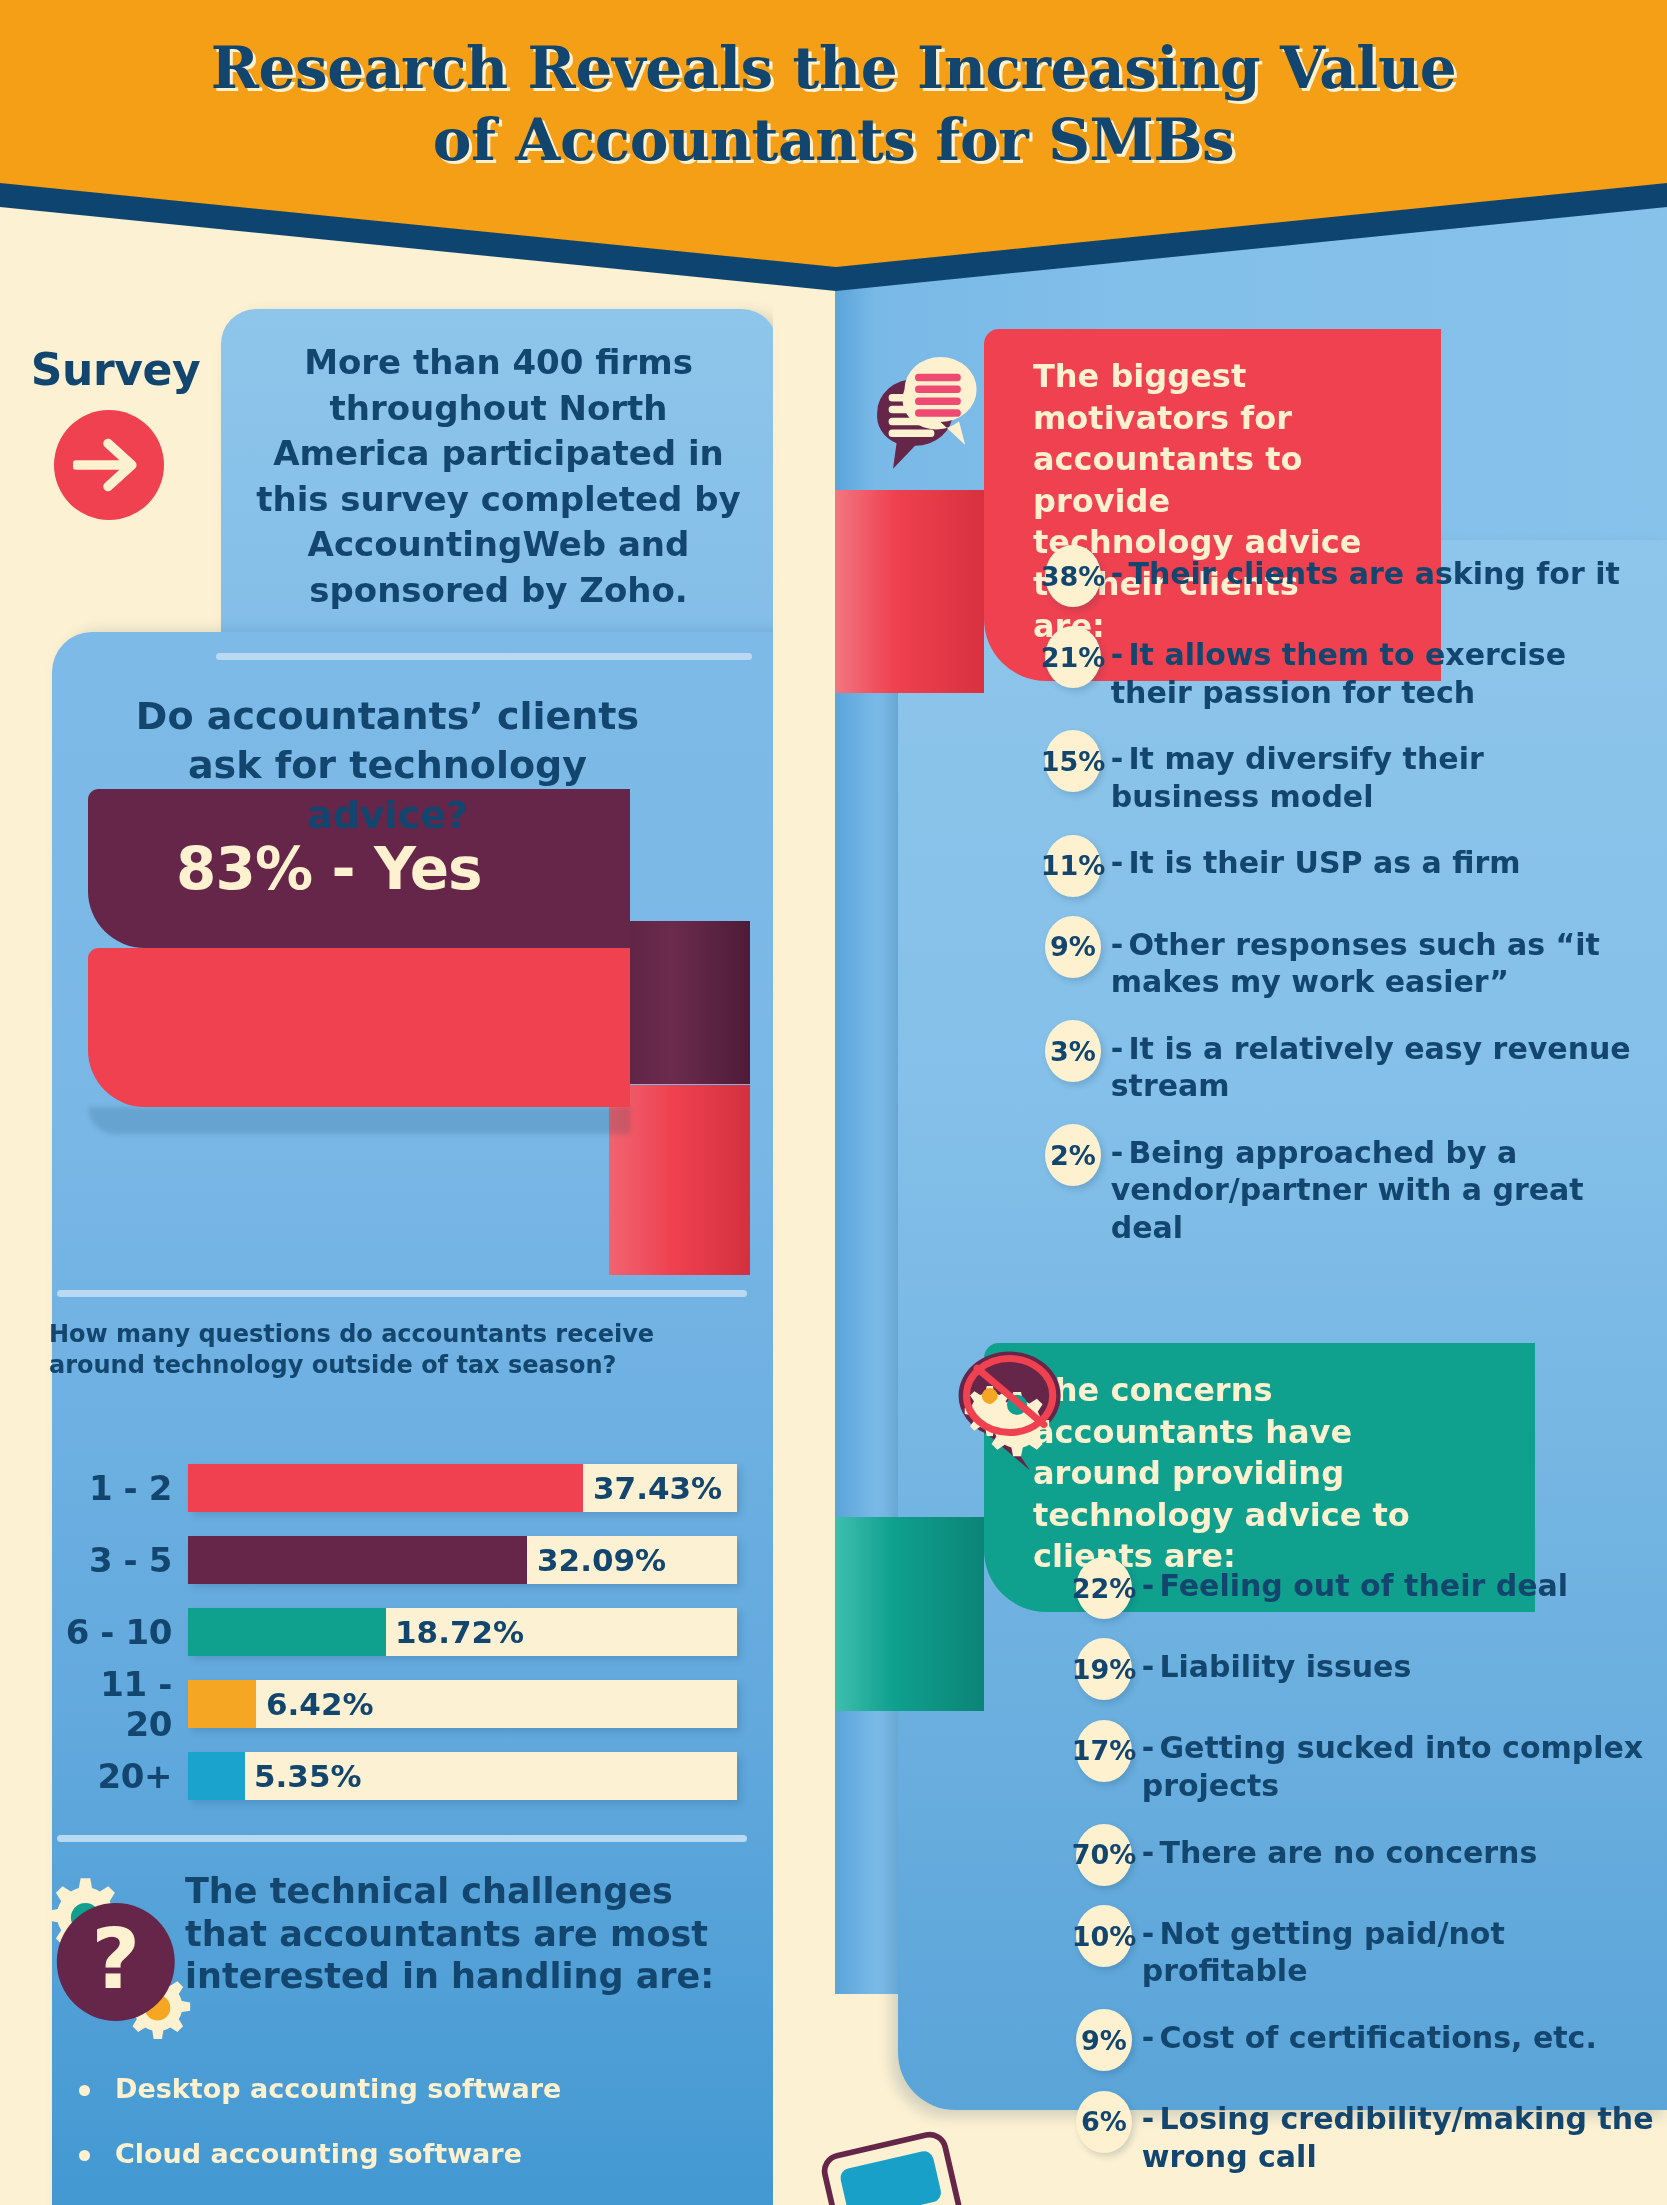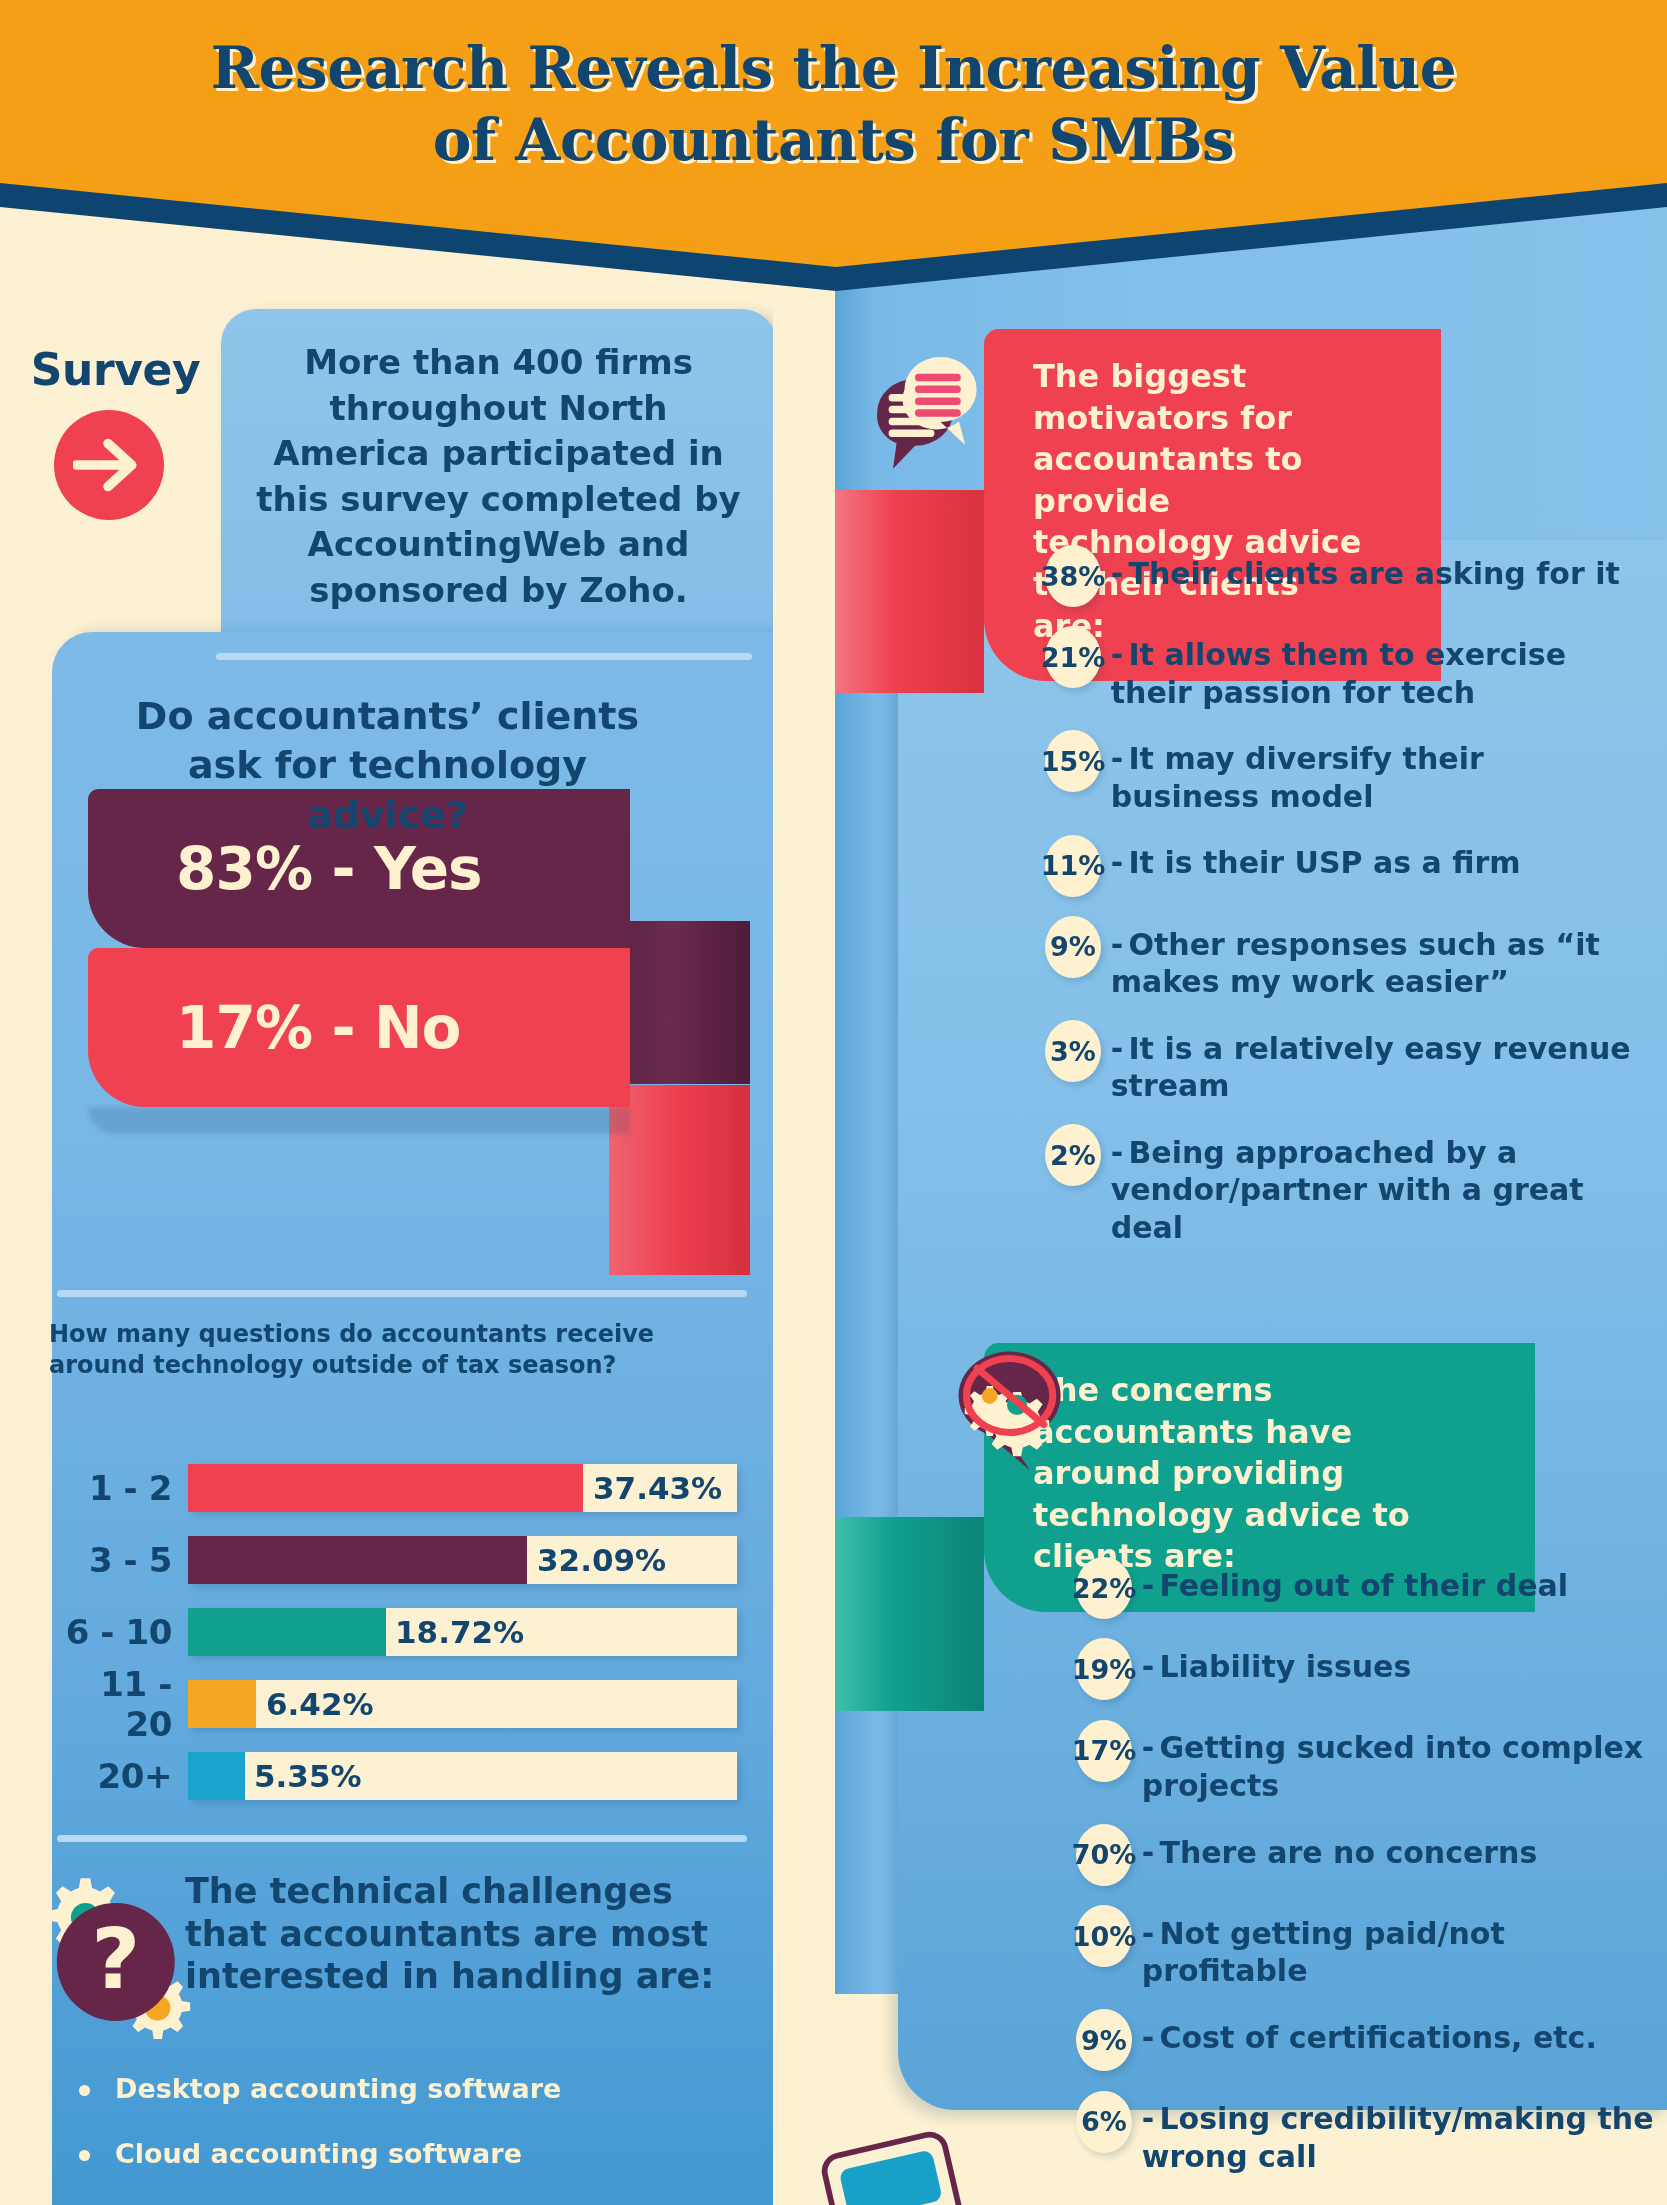--- a/index.html
+++ b/index.html
@@ -317,21 +317,20 @@
   <div class="ribbon-zone">
     <div class="rb-tail purple"></div>
     <div class="rb-tail red"></div>
     <div class="rb-shadow"></div>
     <div class="rb-main purple">
       <div class="shape"></div>
       <div class="label">83% - Yes</div>
     </div>
     <div class="rb-main red">
       <div class="shape"></div>
-      <div class="label">17% - No</div>
     </div>
   </div>
 
   <div class="divider d2"></div>
 
   <div class="q2-title">How many questions do accountants receive around technology outside of tax season?</div>
   <div class="bars" id="bar-chart">
       <div class="bar-row">
         <div class="bar-cat">1 - 2</div>
         <div class="bar-track">

